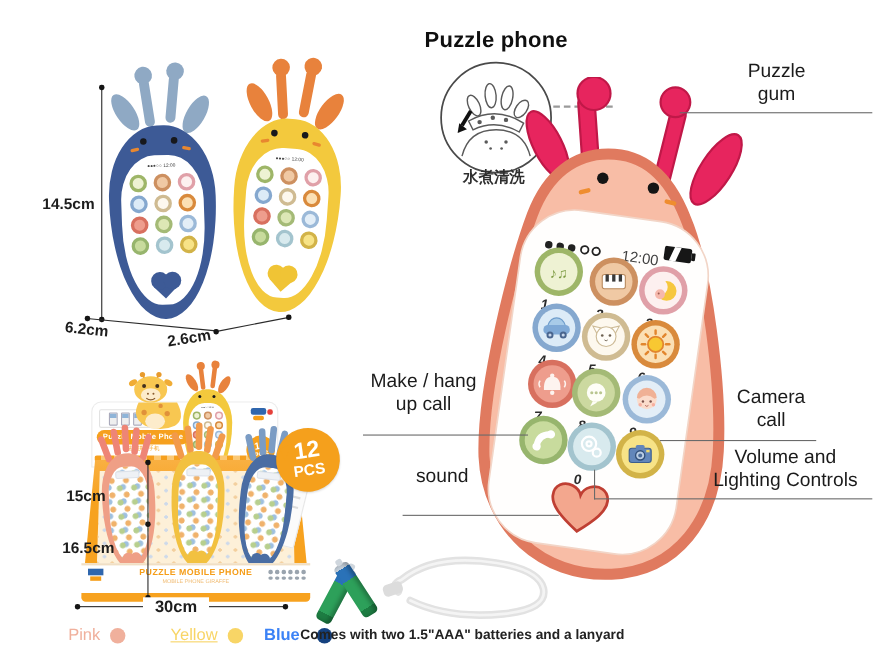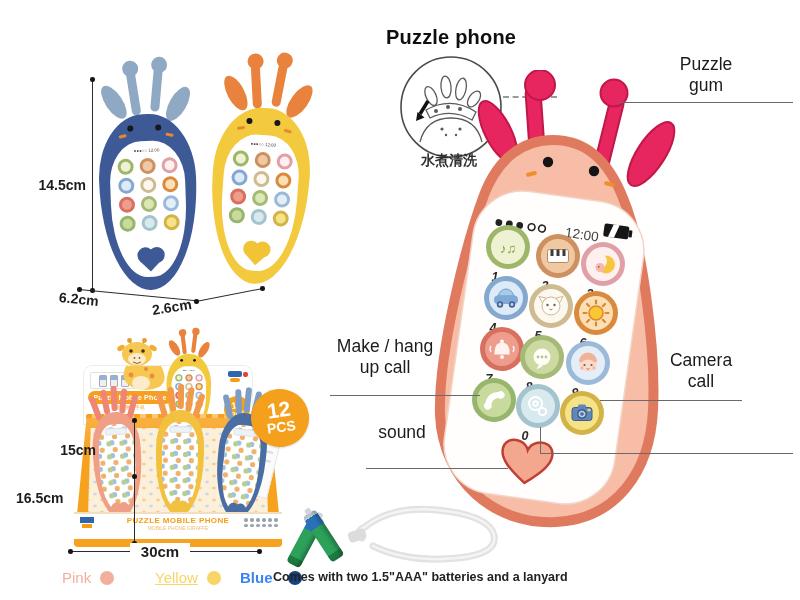--- a/index.html
+++ b/index.html
@@ -417,20 +417,24 @@
     <div>sound</div>
   </div>
   <div class="cline" style="left:366px;top:468px;width:142px"></div>
 
   <div class="callout" style="left:642px;top:350px;width:118px">
     <div>Camera</div>
     <div>call</div>
   </div>
   <div class="cline" style="left:600px;top:400px;width:142px"></div>
 
+  <div class="callout" style="left:628px;top:405px;width:172px">
+    <div>Volume and</div>
+    <div>Lighting Controls</div>
+  </div>
   <div class="cline" style="left:540px;top:453px;width:253px"></div>
   <div class="cline v" style="left:540px;top:427px;height:27px"></div>
 
   <div class="abs" id="backdrop"></div>
   <div class="abs" id="pack-icons">
       <b></b>
       <b></b>
       <b></b>
     </div>
   <div class="abs" id="pack-logo">
@@ -574,21 +578,21 @@
     <div class="b1">12</div>
     <div class="b2">PCS</div>
   </div>
 
   <div class="dline v abs" style="left:134px;top:420px;height:55px"></div>
   <div class="dline v abs" style="left:134px;top:477px;height:66px"></div>
   <span class="ddot" style="left:132px;top:418px"></span>
   <span class="ddot" style="left:132px;top:474px"></span>
   <span class="ddot" style="left:132px;top:541px"></span>
   <div class="dim" style="left:36px;top:442px;width:60px;text-align:right">15cm</div>
-  <div class="dim" style="left:16px;top:490px;width:68px;">16.5cm</div>
+  <div class="dim" style="left:36px;top:490px;width:68px;text-align:right">16.5cm</div>
   <div class="dline h abs" style="left:70px;top:551px;width:190px"></div>
   <span class="ddot" style="left:68px;top:549px"></span>
   <span class="ddot" style="left:257px;top:549px"></span>
   <div class="dim" style="left:130px;top:543px;width:60px;text-align:center;background:#fff;font-size:15px">30cm</div>
 
   <div class="abs" style="left:288px;top:508px;width:70px;height:64px">
     <span class="battery" style="left:10px;top:6px;transform:rotate(28deg)"></span>
     <span class="battery" style="left:28px;top:1px;transform:rotate(-33deg)"></span>
   </div>
   <svg class="abs" style="left:340px;top:494px" width="160" height="80" viewBox="0 0 160 80">

